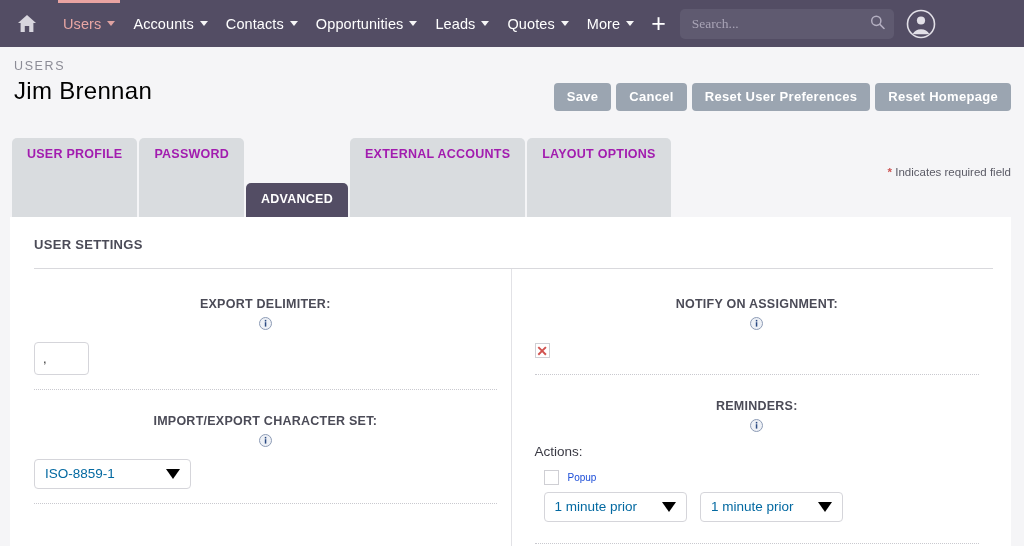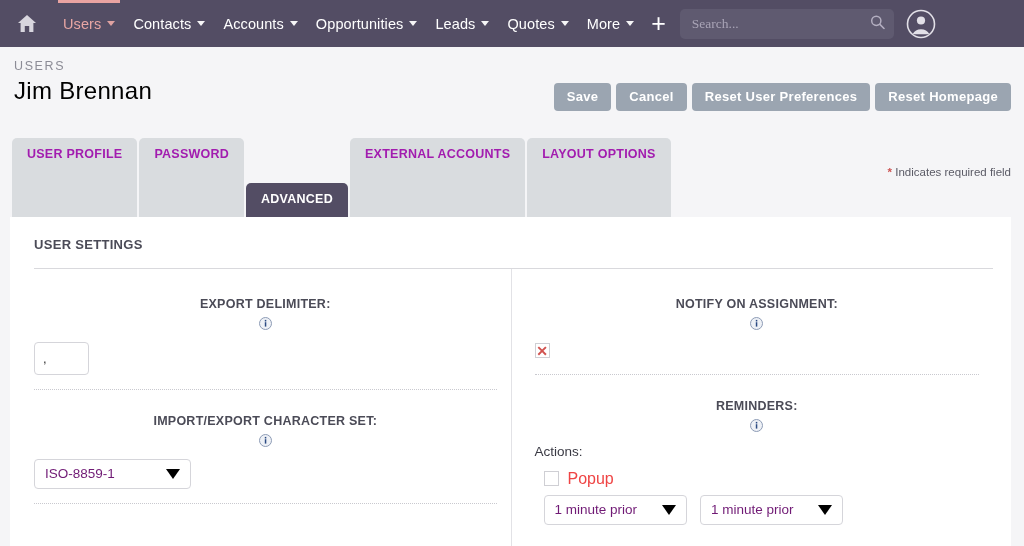--- a/index.html
+++ b/index.html
@@ -249,21 +249,21 @@
     position: relative;
     display: inline-flex;
     align-items: center;
     height: 30px;
     min-width: 143px;
     border: 1px solid #d5d5da;
     border-radius: 4px;
     background: #fff;
     padding: 0 34px 0 10px;
     font-size: 13.5px;
-    color: #701a75;
+    color: #0369a1;
     cursor: pointer;
     white-space: nowrap;
   }
   .select-box .tri {
     position: absolute;
     right: 10px; top: 50%;
     transform: translateY(-50%);
     width: 0; height: 0;
     border-left: 7px solid transparent;
     border-right: 7px solid transparent;
@@ -287,43 +287,43 @@
     font-size: 13.5px;
     color: #3a3a44;
     margin-bottom: 11px;
   }
   .check-line {
     display: flex;
     align-items: center;
     gap: 9px;
     margin: 0 0 7px 9px;
   }
-  .check-line span { font-size: 16px; color: #ef4444; }
+  .check-line span { font-size: 10px; color: #1d4ed8; }
   .reminder-select { margin: 0 0 7px 9px; }
 </style>
 </head>
 <body>
 
 <div class="navbar">
   <div class="nav-home">
     <svg width="20" height="19" viewBox="0 0 20 19" aria-hidden="true">
       <path d="M10 1 L19 9 L16.4 9 L16.4 18 L12.2 18 L12.2 12 L7.8 12 L7.8 18 L3.6 18 L3.6 9 L1 9 Z" fill="#d8d6de"></path>
     </svg>
   </div>
 
   <div class="nav-item active">
     <span>Users</span>
     <i class="caret"></i>
   </div>
   <div class="nav-item">
+    <span>Accounts</span>
+    <i class="caret"></i>
+  </div>
+  <div class="nav-item">
     <span>Contacts</span>
-    <i class="caret"></i>
-  </div>
-  <div class="nav-item">
-    <span>Accounts</span>
     <i class="caret"></i>
   </div>
   <div class="nav-item">
     <span>Opportunities</span>
     <i class="caret"></i>
   </div>
   <div class="nav-item">
     <span>Leads</span>
     <i class="caret"></i>
   </div>

